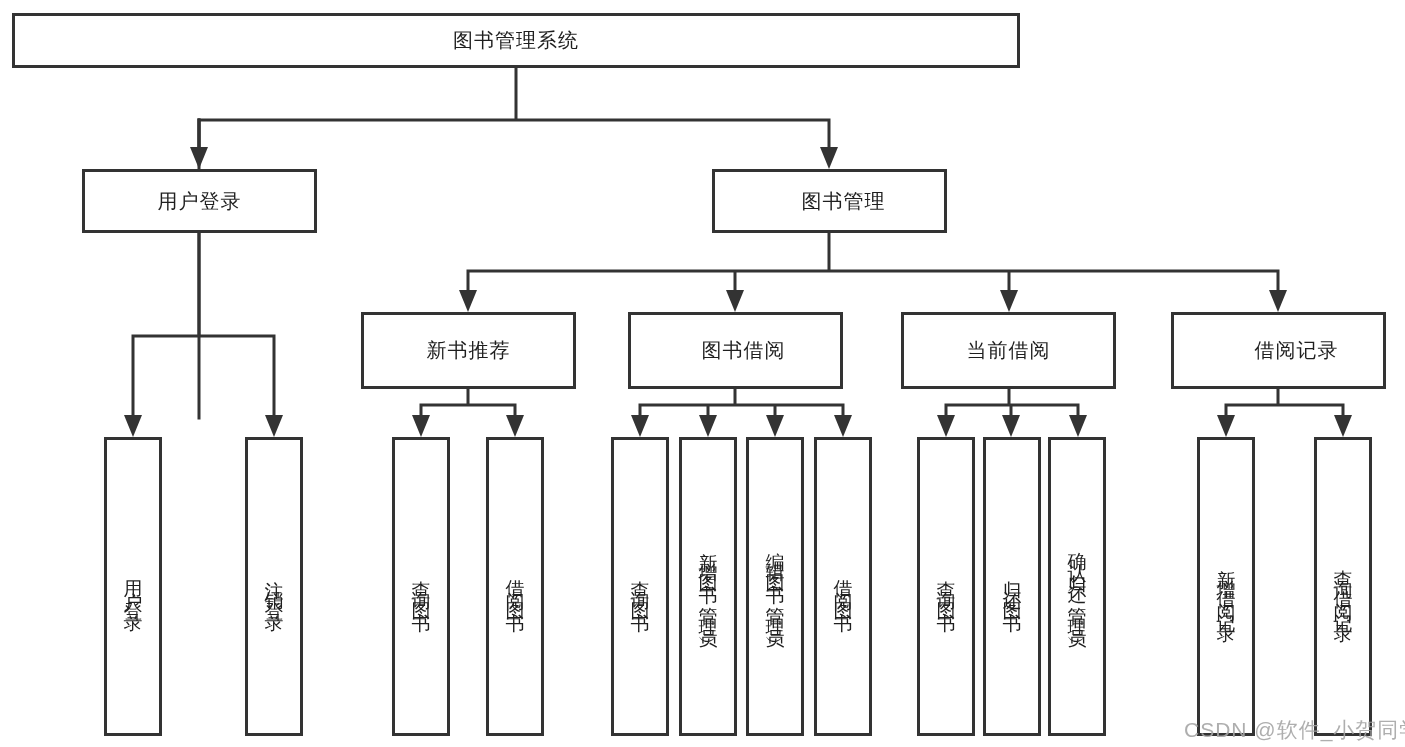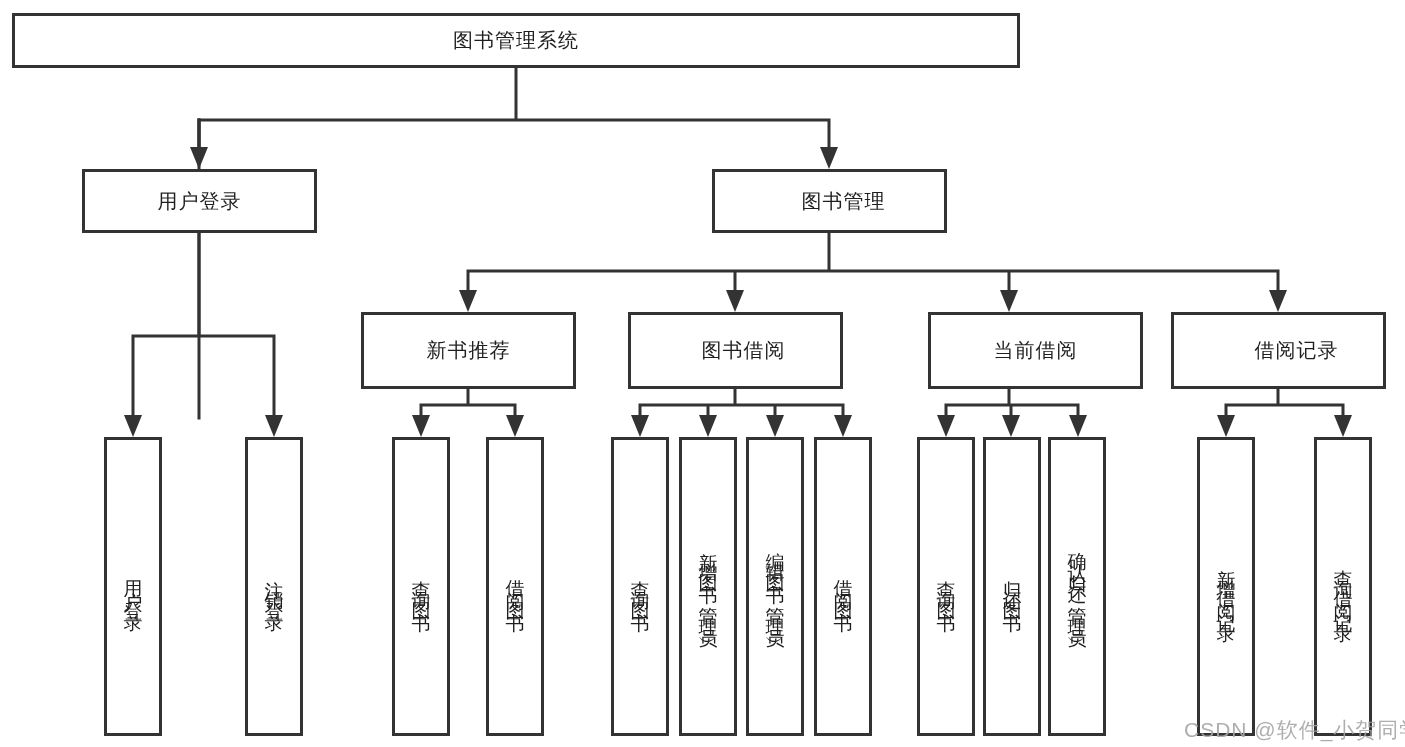--- a/index.html
+++ b/index.html
@@ -35,21 +35,21 @@
     letter-spacing: 1px;
     white-space: nowrap;
   }
   .node.h-root   { left: 12px;  top: 13px;  width: 1008px; height: 55px; }
   .node.h-lv2    { top: 169px; width: 235px; height: 64px; }
   .node.h-lv3    { top: 312px; width: 215px; height: 77px; }
   .pos-userlogin { left: 82px; }
   .pos-bookmgmt  { left: 712px; padding-left: 28px; }
   .pos-lv3-0 { left: 361px; }
   .pos-lv3-1 { left: 628px; padding-left: 16px; }
-  .pos-lv3-2 { left: 928px; }
+  .pos-lv3-2 { left: 901px; }
   .pos-lv3-3 { left: 1171px; padding-left: 36px; }
   .node.leaf {
     top: 437px;
     width: 58px;
     height: 299px;
     font-size: 19px;
   }
   .leaf span {
     writing-mode: vertical-rl;
     text-orientation: mixed;

